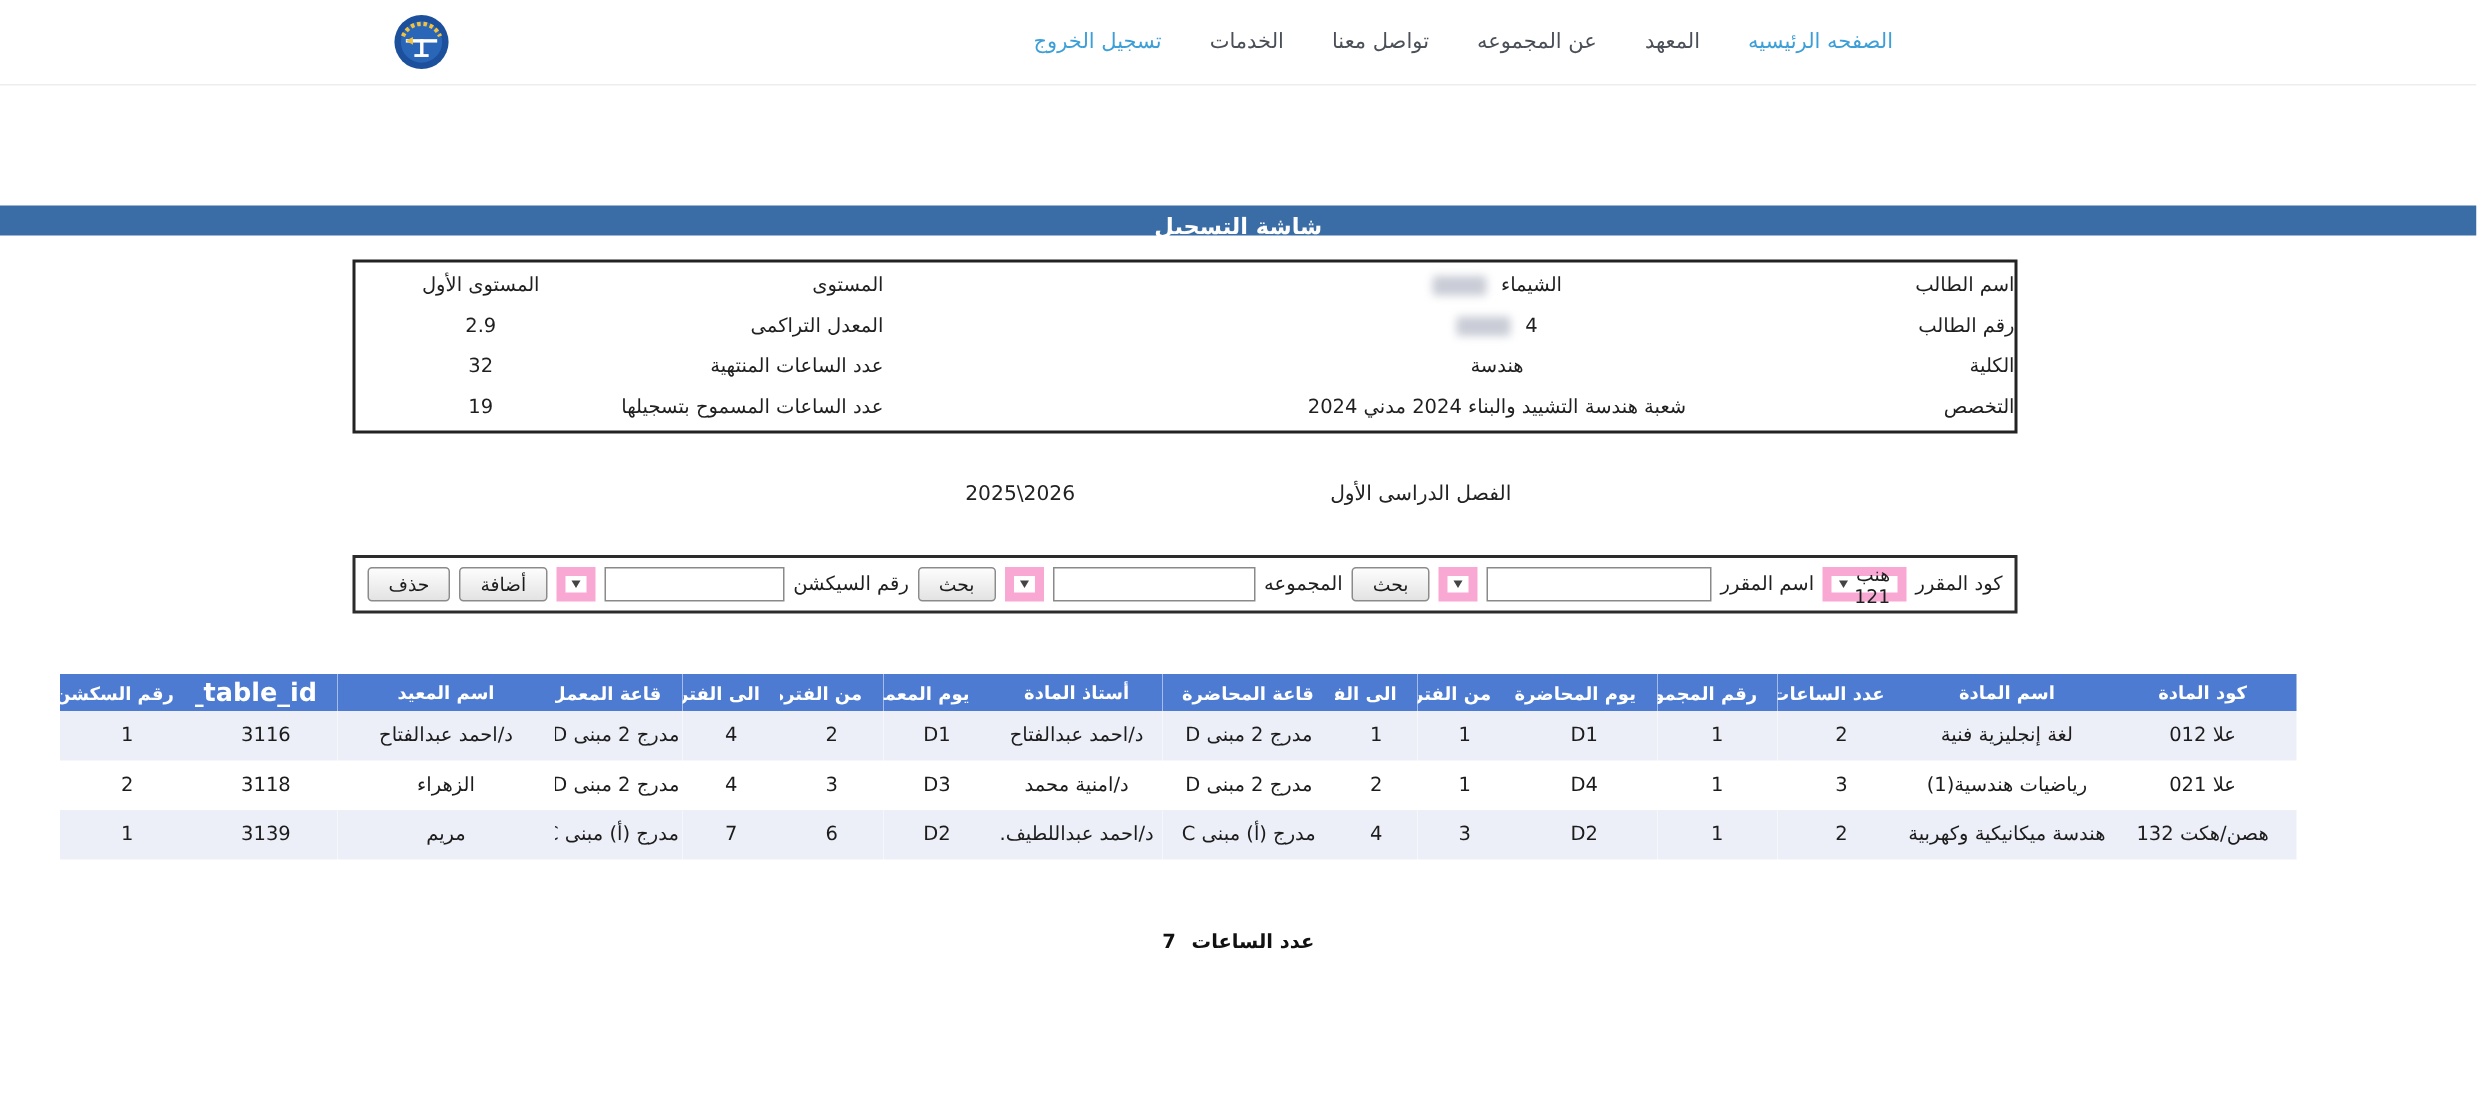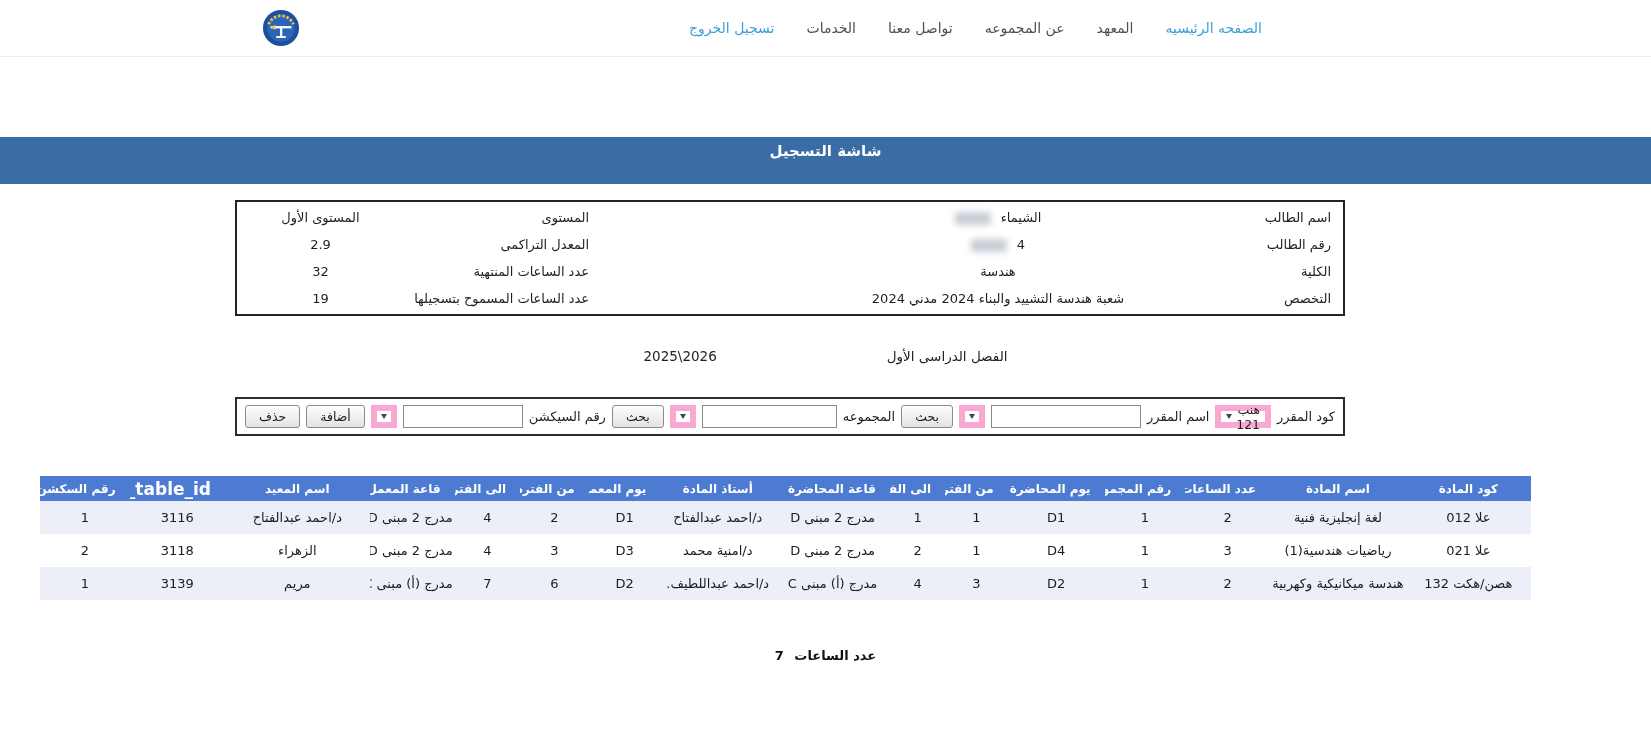--- a/index.html
+++ b/index.html
@@ -13,28 +13,28 @@
 
   
   .navbar { position:relative; height:57px; background:#fff; border-bottom:1px solid #ededed; }
   .logo { position:absolute; left:262px; top:9px; width:38px; height:38px; }
   .nav-items { display:flex; gap:32px; align-items:center; height:100%; margin-right:389px; }
   .nav-item { font-size:14px; color:#4b4f57; cursor:pointer; white-space:nowrap; }
   .nav-item.blue { color:#3d9fd8; }
 
   
   .spacer-top { height:80px; }
-  .banner { height:47px; background:#3a6da6; color:#fff; font-size:15px; font-weight:bold;
+  .banner { height:20px; background:#3a6da6; color:#fff; font-size:15px; font-weight:bold;
             text-align:center; line-height:29px; }
 
   
   .info-box { width:1110px; margin:16px 306px 0 235px; border:2px solid #232323; padding:2px 0; }
   .info-grid { display:grid; grid-template-columns:120px 450px 184px 185px 167px; }
   .info-grid .cell { height:27px; line-height:27px; font-size:13px; white-space:nowrap; }
-  .lbl1 { text-align:right; padding-right:12px; }
+  .lbl1 { text-align:right; }
   .val  { text-align:center; }
   .lbl2 { text-align:right; }
   .blur-chip { display:inline-block; width:36px; height:13px; background:#c9ccd6;
                filter:blur(3px); border-radius:2px; vertical-align:middle; margin-right:10px; }
 
   
   .semester { margin-top:32px; display:flex; justify-content:center; gap:170px;
               font-size:13.5px; color:#222; }
   .year-ltr { direction:ltr; unicode-bidi:isolate; }
 

